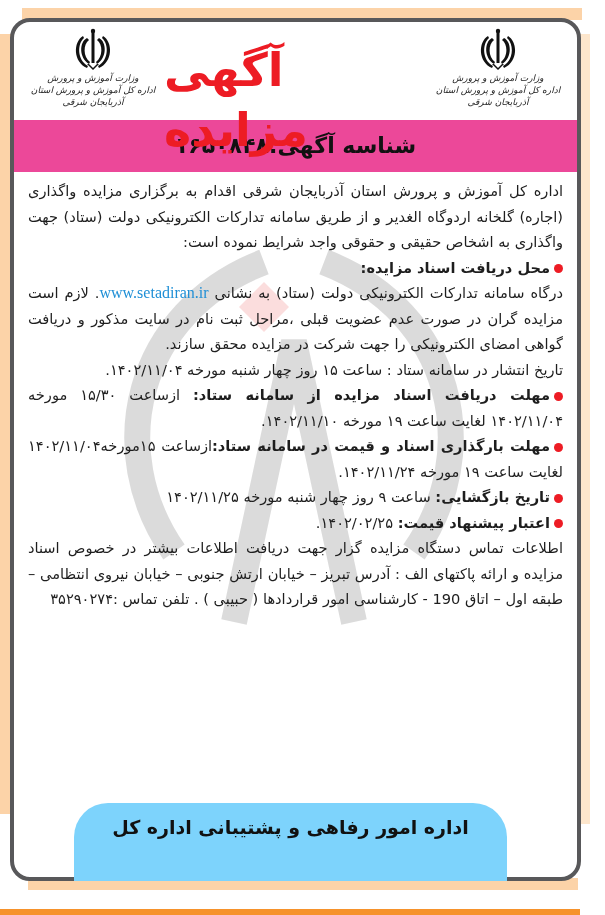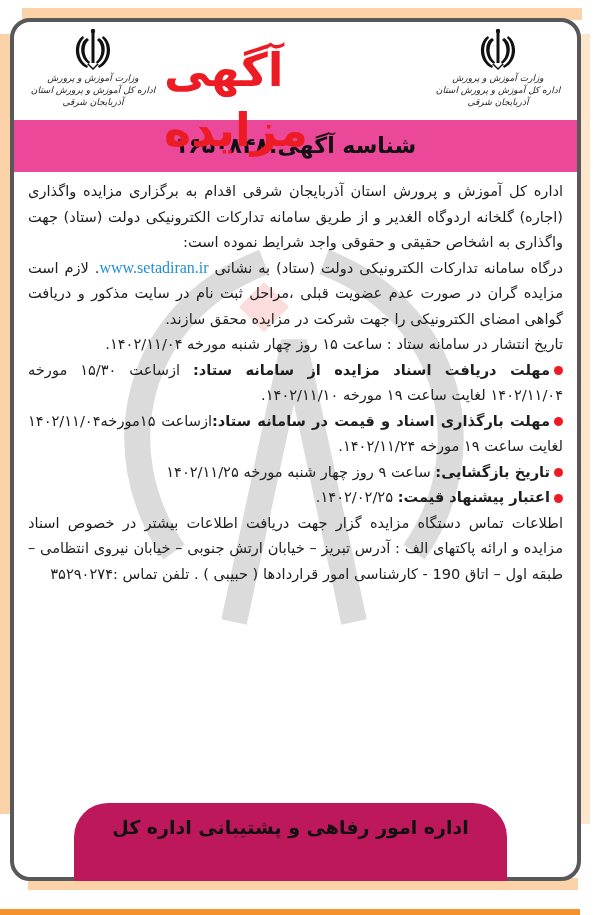--- a/index.html
+++ b/index.html
@@ -132,21 +132,21 @@
       font-family: "Liberation Serif", serif;
       font-size: 16px;
       direction: ltr;
       unicode-bidi: embed;
     }
     .footer-banner {
       position: absolute;
       left: 60px; right: 70px;
       bottom: -4px;
       height: 78px;
-      background: #be185d;
+      background: #7dd3fc;
       border-radius: 34px 34px 0 0;
       text-align: center;
       font-weight: bold;
       font-size: 19px;
       line-height: 29px;
       padding-top: 10px;
       box-sizing: border-box;
       color: #111;
     }
   </style>
@@ -206,20 +206,23 @@
         <path d="M60 330 C-10 230 20 90 150 40"></path>
         <path d="M300 330 C370 230 340 90 210 40"></path>
         <path d="M120 400 L180 120 L240 400"></path>
       </g>
       <path d="M150 60 L175 85 L150 110 L125 85 Z" fill="#f4a0a0"></path>
     </svg>
 
     <p class="p">اداره کل آموزش و پرورش استان آذربایجان شرقی اقدام به برگزاری مزایده واگذاری (اجاره) گلخانه اردوگاه الغدیر و از طریق سامانه تدارکات الکترونیکی دولت (ستاد) جهت واگذاری به اشخاص حقیقی و حقوقی واجد شرایط نموده است:</p>
 
     <p class="p">
+      <span class="dot"></span><span class="bullet-title">محل دریافت اسناد مزایده:</span>
+    </p>
+    <p class="p">
       <span>درگاه سامانه تدارکات الکترونیکی دولت (ستاد) به نشانی</span>
       <span class="link">www.setadiran.ir</span><span>. لازم است مزایده گران در صورت عدم عضویت قبلی ،مراحل ثبت نام در سایت مذکور و دریافت گواهی امضای الکترونیکی را جهت شرکت در مزایده محقق سازند.</span>
     </p>
 
     <p class="p">تاریخ انتشار در سامانه ستاد : ساعت ۱۵ روز چهار شنبه مورخه ۱۴۰۲/۱۱/۰۴.</p>
 
     <p class="p">
       <span class="dot"></span><span class="bullet-title">مهلت دریافت اسناد مزایده از سامانه ستاد:</span><span> ازساعت ۱۵/۳۰ مورخه ۱۴۰۲/۱۱/۰۴ لغایت ساعت ۱۹ مورخه ۱۴۰۲/۱۱/۱۰.</span>
     </p>
 

